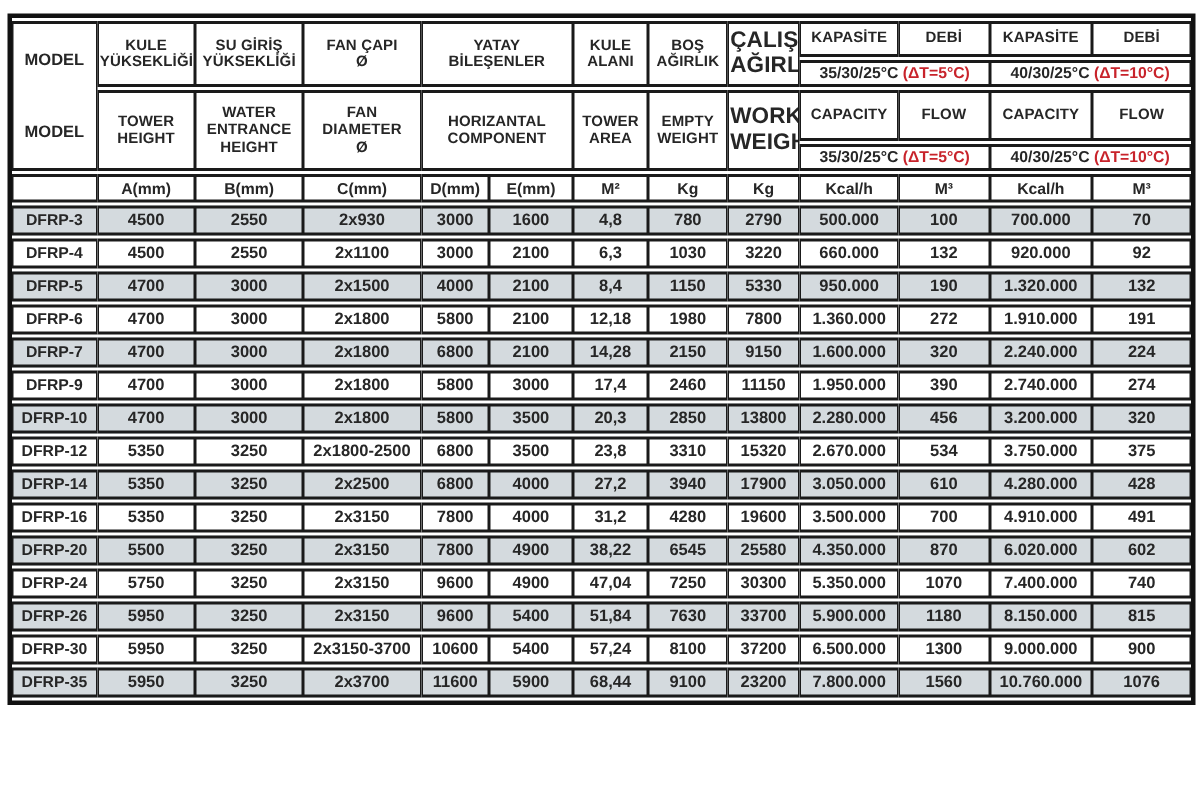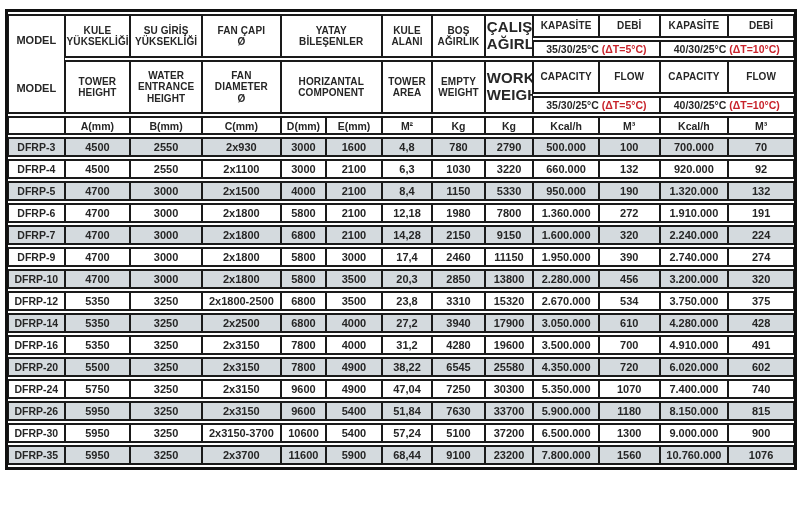--- a/index.html
+++ b/index.html
@@ -314,21 +314,21 @@
         <td>DFRP-20</td>
         <td>5500</td>
         <td>3250</td>
         <td>2x3150</td>
         <td>7800</td>
         <td>4900</td>
         <td>38,22</td>
         <td>6545</td>
         <td>25580</td>
         <td>4.350.000</td>
-        <td>720</td>
+        <td>870</td>
         <td>6.020.000</td>
         <td>602</td>
       </tr>
       <tr class="row-plain">
         <td>DFRP-24</td>
         <td>5750</td>
         <td>3250</td>
         <td>2x3150</td>
         <td>9600</td>
         <td>4900</td>
@@ -356,21 +356,21 @@
         <td>815</td>
       </tr>
       <tr class="row-plain">
         <td>DFRP-30</td>
         <td>5950</td>
         <td>3250</td>
         <td>2x3150-3700</td>
         <td>10600</td>
         <td>5400</td>
         <td>57,24</td>
-        <td>5100</td>
+        <td>8100</td>
         <td>37200</td>
         <td>6.500.000</td>
         <td>1300</td>
         <td>9.000.000</td>
         <td>900</td>
       </tr>
       <tr class="row-striped">
         <td>DFRP-35</td>
         <td>5950</td>
         <td>3250</td>

